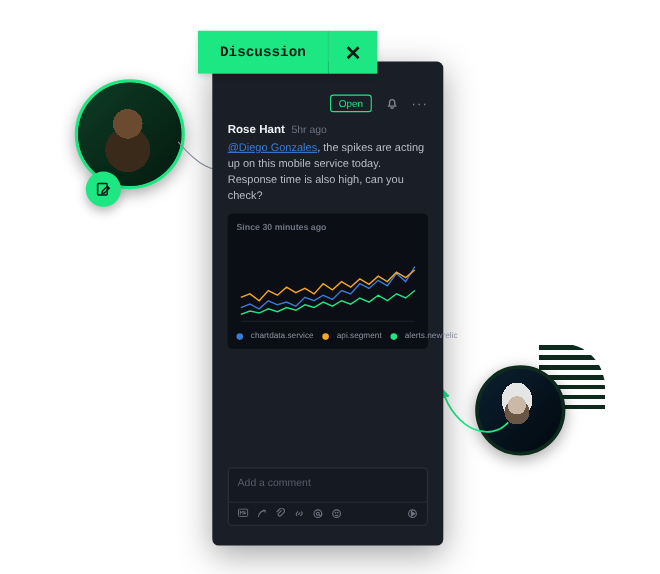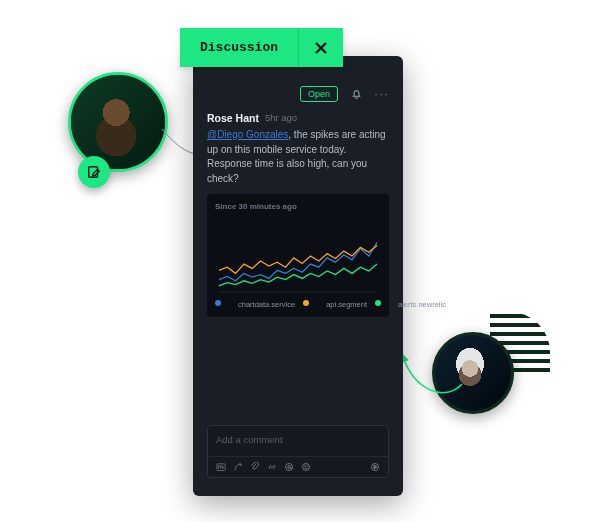--- a/index.html
+++ b/index.html
@@ -65,37 +65,37 @@
     width: 12px; height: 12px;
     display: inline-flex;
     align-items: center;
     justify-content: center;
     color: #7c8594;
   }
   .icon-btn svg { width: 11px; height: 11px; fill: none; stroke: currentColor; stroke-width: 1.6; }
   .dots { font-size: 12px; letter-spacing: 1px; color:#7c8594; line-height: 0; }
 
   .msg { margin-bottom: 14px; }
-  .msg-head { display:flex; align-items:flex-start; gap:6px; margin-bottom:4px; }
+  .msg-head { display:flex; align-items:center; gap:6px; margin-bottom:4px; }
   .author { color:#eef2f7; font-weight:600; font-size:10.5px; }
   .time { color:#6b7381; font-size:9.5px; }
   .mention { color:#3a7bd5;text-decoration:underline; }
   .msg-body { color:#b6bcc7; font-size:10px; line-height:1.45; }
 
   .chart-embed {
     background:#0b0e14;
     border-radius:4px;
     padding:8px;
     margin-top:8px;
   }
   .chart-title { color:#eaeef4; font-size:9px; font-weight:600; }
   .chart-sub { color:#6b7381; font-size:8px; margin-bottom:15px;font-weight:bold; }
   .chart-svg { width:100%; height:70px; display:block; }
   .legend { display:flex; gap:8px; margin-top:4px; }
-  .legend-item { display:flex; align-items:flex-start; gap:17px; font-size:7.5px; color:#8a91a0; }
+  .legend-item { display:flex; align-items:flex-end; gap:7px; font-size:7.5px; color:#8a91a0; }
   .legend-dot { width:6px; height:6px; border-radius:50%; }
 
   .composer {
     position:absolute; left:14px; right:14px; bottom:18px;
     border:1px solid #2c323d;
     border-radius:4px;
     background:#151a22;
   }
   .composer-input {
     color:#565d6b; font-size:9.5px;

